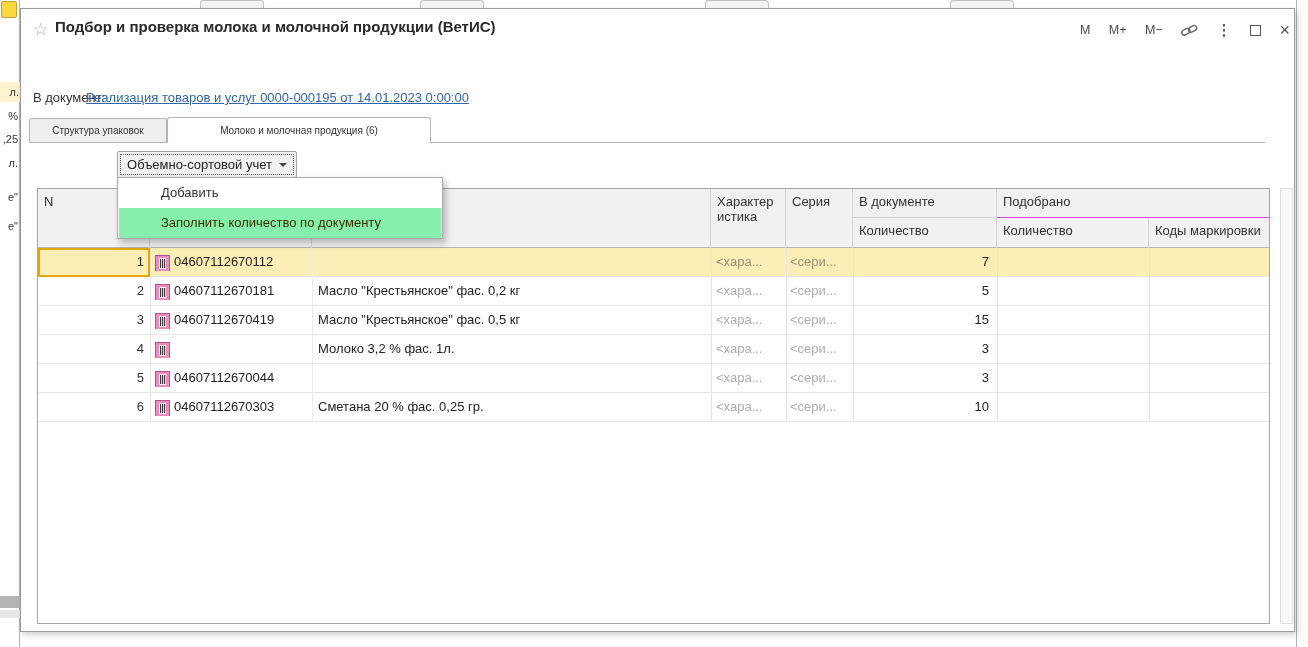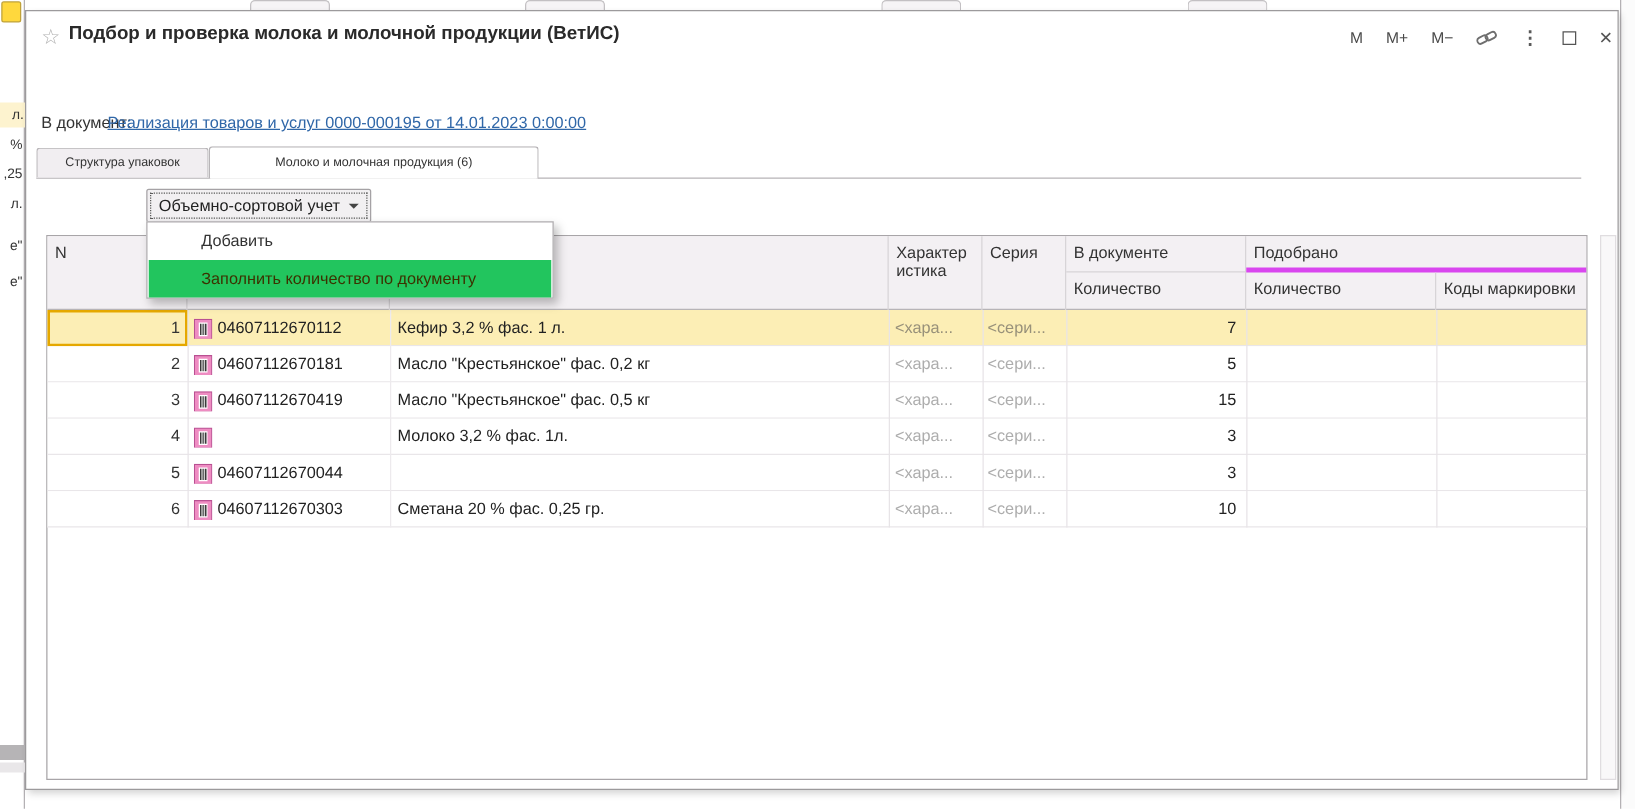--- a/index.html
+++ b/index.html
@@ -71,21 +71,21 @@
   
   #table { left:37px; top:188px; width:1233px; height:436px; border:1px solid #a8a5a8; background:#fff; z-index:2; }
   #thead { position:absolute; left:0; top:0; width:1231px; height:59px; background:#f3f0f3; border-bottom:1px solid #b7b4b7; }
   .hcell { position:absolute; border-right:1px solid #d7d4d7; padding:5px 6px; font-size:13px; color:#333; overflow:hidden; }
   .hc-n      { left:0;     top:0;  width:112px; height:59px; }
   .hc-bar    { left:112px; top:0;  width:162px; height:59px; }
   .hc-name   { left:274px; top:0;  width:399px; height:59px; }
   .hc-char   { left:673px; top:0;  width:75px;  height:59px; word-break:break-word; line-height:15px; }
   .hc-ser    { left:748px; top:0;  width:67px;  height:59px; }
   .hc-doc    { left:815px; top:0;  width:144px; height:29px; border-bottom:1px solid #d7d4d7; }
-  .hc-pick   { left:959px; top:0;  width:272px; height:29px; border-bottom:4px solid #d946ef; border-right:none; }
+  .hc-pick   { left:959px; top:0;  width:272px; height:29px; border-bottom:1px solid #d946ef; border-right:none; }
   .hc-qty1   { left:815px; top:29px; width:144px; height:30px; }
   .hc-qty2   { left:959px; top:29px; width:152px; height:30px; }
   .hc-codes  { left:1111px; top:29px; width:120px; height:30px; border-right:none; }
 
   #tbody { position:absolute; left:0; top:59px; width:1231px; }
   .trow { position:relative; width:1231px; height:29px; border-bottom:1px solid #e9e6e9; background:#fff; }
   .trow.selected { background:#fceeb5; }
   .tcell { position:absolute; top:0; height:29px; line-height:28px; font-size:13px; color:#222; white-space:nowrap; overflow:hidden; }
   .c-n    { left:0;  width:106px; text-align:right; color:#333; }
   .c-ico  { left:117px; top:6px; height:17px; }
@@ -102,21 +102,21 @@
 
   
   #table-scroll { left:1280px; top:188px; width:13px; height:436px; background:#f9f8f9; border:1px solid #e0dde0; z-index:2; }
 
   
   #context-menu { left:117px; top:177px; width:326px; height:62px; background:#fff; border:1px solid #adaaad;
                   box-shadow:3px 4px 7px rgba(0,0,0,0.25); z-index:10; }
   .menu-item { position:absolute; left:1px; width:322px; height:30px; line-height:30px; padding-left:42px;
                font-size:13px; color:#333; white-space:nowrap; }
   #menu-item-0 { top:0; }
-  #menu-item-1 { top:30px; background:#22c55e; color:#3c3200; }
+  #menu-item-1 { top:30px; background:#86efac; color:#3c3200; }
 </style>
 </head>
 <body>
 
 <div id="bg-left-strip" class="abs">
   <div id="bg-left-icon" class="abs"></div>
   <div id="bg-frags">
       <span class="frag frag0" style="top: 82px;">л.</span>
       <span class="frag" style="top: 106px;">%</span>
       <span class="frag" style="top: 129px; text-align: right;">,25</span>
@@ -244,21 +244,20 @@
     <span class="tcell c-ico">
       <svg width="15" height="17" viewBox="0 0 15 17">
         <rect x="0.5" y="0.5" width="14" height="16" fill="#ee8cc2" stroke="#b95092"></rect>
         <rect x="4" y="3" width="7" height="11" fill="#ffffff"></rect>
         <rect x="5" y="4" width="1.2" height="9" fill="#3a3a3a"></rect>
         <rect x="7" y="4" width="1" height="9" fill="#3a3a3a"></rect>
         <rect x="8.8" y="4" width="1.4" height="9" fill="#3a3a3a"></rect>
       </svg>
     </span>
     <span class="tcell c-gtin">04607112670112</span>
-    <span class="tcell c-name">Кефир 3,2 % фас. 1 л.</span>
     <span class="tcell c-char">&lt;хара...</span>
     <span class="tcell c-ser">&lt;сери...</span>
     <span class="tcell c-qty">7</span>
   </div>
       <div class="trow">
 
     <span class="tcell c-n">2</span>
     <span class="tcell c-ico">
       <svg width="15" height="17" viewBox="0 0 15 17">
         <rect x="0.5" y="0.5" width="14" height="16" fill="#ee8cc2" stroke="#b95092"></rect>

